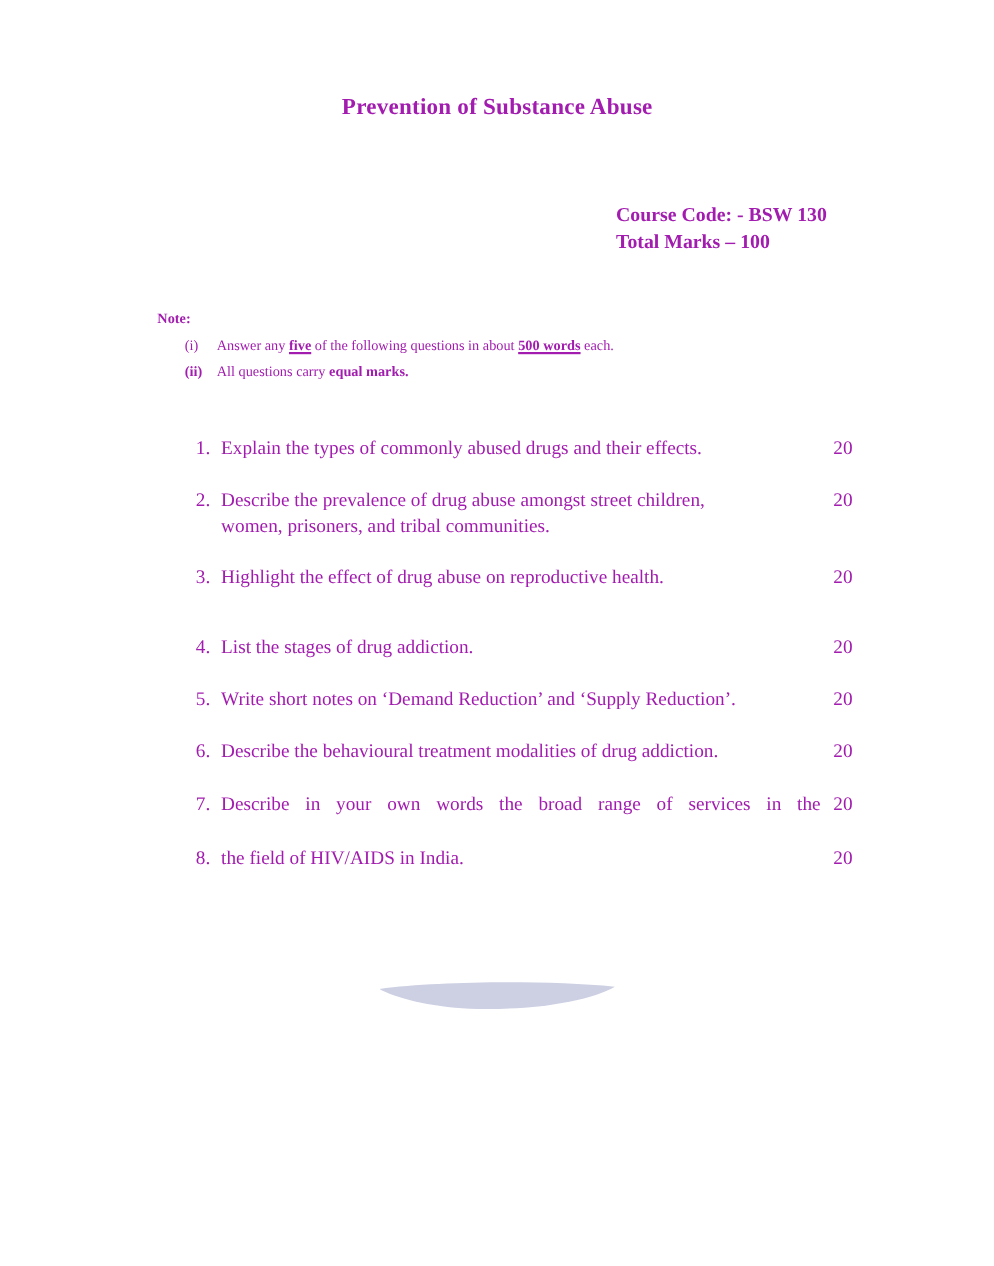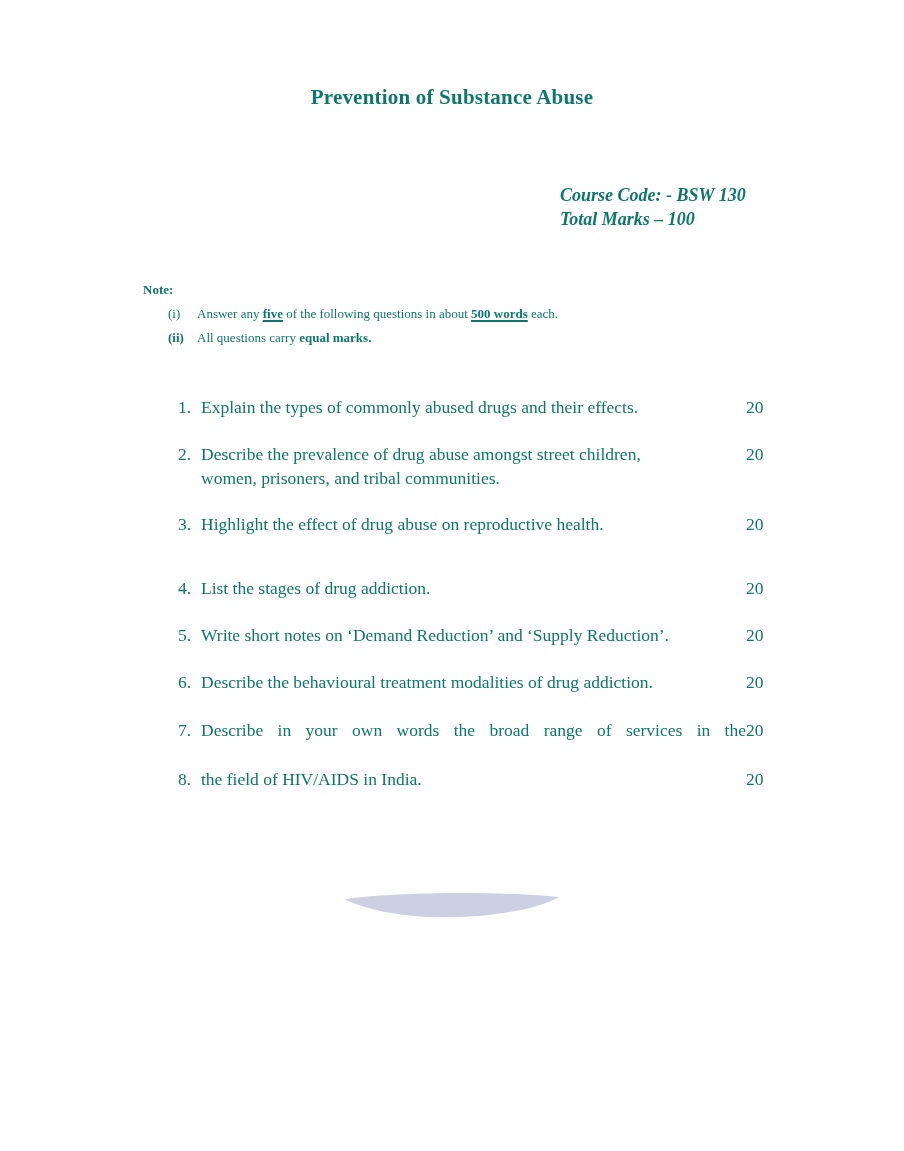--- a/index.html
+++ b/index.html
@@ -6,21 +6,21 @@
     margin: 0;
     padding: 0;
     background: #ffffff;
   }
   .page {
     position: relative;
     width: 904px;
     height: 1151px;
     background: #ffffff;
     font-family: "Liberation Serif", "DejaVu Serif", serif;
-    color: #0f766e;
+    color: #a21caf;
     overflow: hidden;
   }
   .doc-title {
     position: absolute;
     top: 85px;
     left: 0;
     width: 904px;
     text-align: center;
     font-size: 21px;
     font-weight: bold;
@@ -38,21 +38,20 @@
     margin: 0;
   }
   .course-block {
     position: absolute;
     top: 184px;
     left: 560px;
     font-size: 18px;
     font-weight: bold;
     line-height: 23.5px;
     white-space: nowrap;
-    font-style: italic;
   }
   .note-section {
     position: absolute;
     top: 278px;
     left: 143px;
     width: 650px;
     font-size: 13px;
     line-height: 24px;
   }
   .note-heading {
@@ -91,20 +90,21 @@
   .q-num {
     flex: 0 0 23px;
     width: 23px;
   }
   .q-text {
     flex: 0 0 545px;
     width: 545px;
   }
   .q-marks {
     flex: 1;
+    text-align: right;
   }
   .q-line.stretch {
     text-align: justify;
     text-align-last: justify;
   }
   .mb23 { margin-bottom: 23px; }
   .mb22 { margin-bottom: 22px; }
   .mb40 { margin-bottom: 40px; }
   .mb24 { margin-bottom: 24px; }
   .mb25 { margin-bottom: 25px; }

